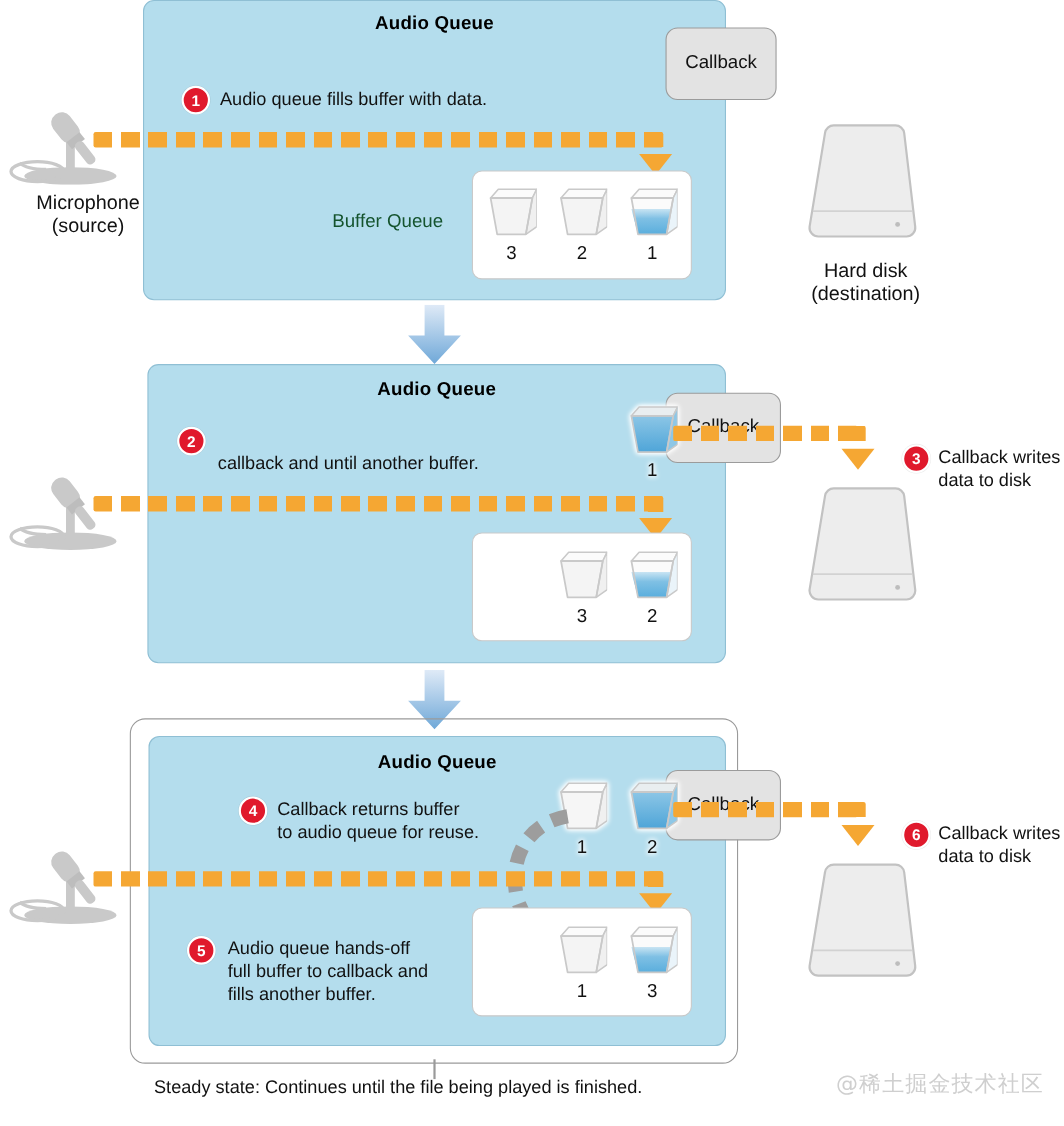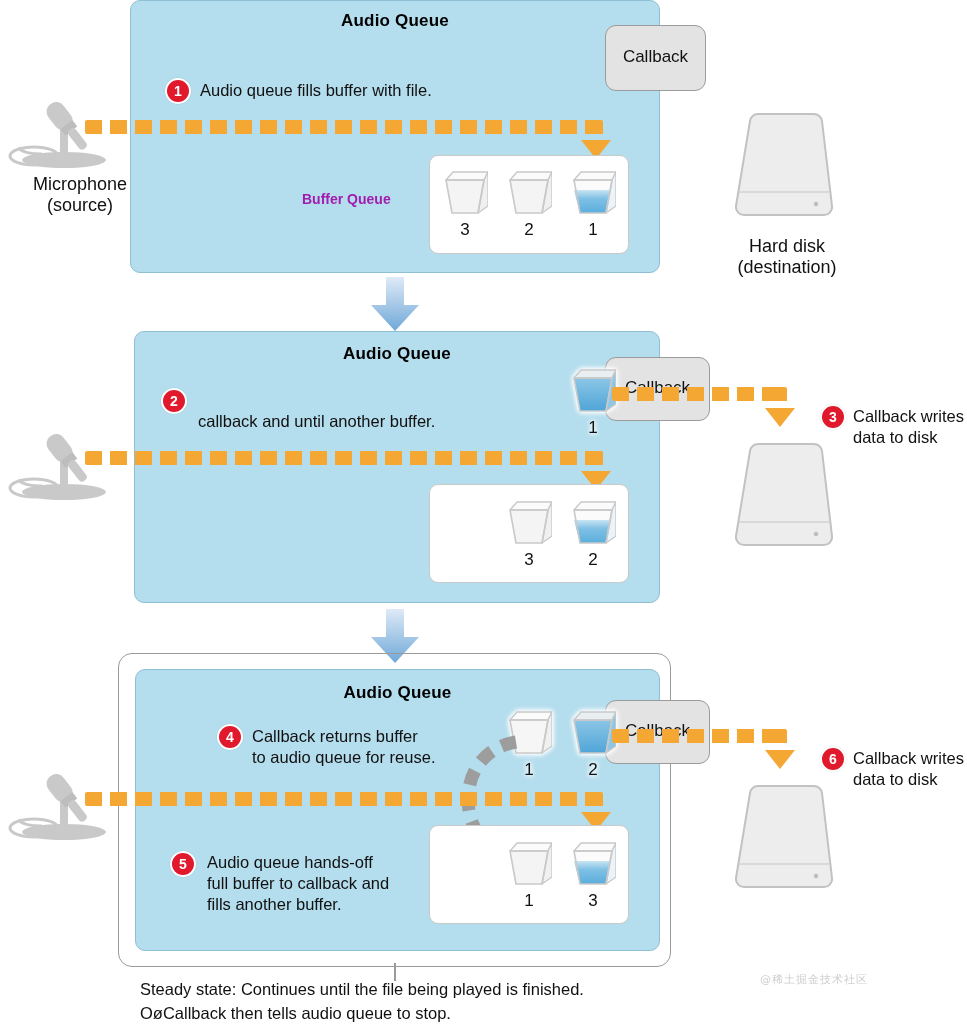--- a/index.html
+++ b/index.html
@@ -88,37 +88,37 @@
     font-size:17px;color:#111;
   }
   .buffer-halo{filter:drop-shadow(0 0 2.5px #ffffff) drop-shadow(0 0 2px #ffffff);}
 
   
   .bufferqueue-box{
     position:absolute;background:#ffffff;
     border:1.2px solid #c9c9c9;border-radius:9px;box-sizing:border-box;
   }
   .bq-title{
-    position:absolute;font-size:14px;font-weight:bold;color:#a21caf;
+    position:absolute;font-size:17px;font-weight:normal;color:#14532d;
   }
 
   
   .blue-arrow{position:absolute;width:54px;height:56px;}
 
   
   .dev-label{
     position:absolute;text-align:center;font-size:18px;line-height:21px;color:#111;
   }
 
   
   .caption{
     position:absolute;font-size:16.5px;line-height:24px;color:#111;
   }
   .watermark{
-    position:absolute;font-size:11px;color:#cfcfcf;letter-spacing:1px;
+    position:absolute;font-size:20px;color:#cfcfcf;letter-spacing:1px;
     font-family:"DejaVu Sans",sans-serif;
   }
 
   
   .recycle{position:absolute;}
 </style>
 </head>
 <body>
 
 <div class="aq-panel" style="left:130px;top:0px;width:530px;height:273px;">
@@ -145,21 +145,21 @@
   <path d="M30 4 H86 a8 8 0 0 1 8 7 L104 96 a8 8 0 0 1 -8 9 H16 a8 8 0 0 1 -8 -9 L22 11 a8 8 0 0 1 8 -7 Z" fill="#ededed" stroke="#c2c2c2" stroke-width="2"></path>
   <path d="M11 82 H101" stroke="#d2d2d2" stroke-width="1.6"></path>
   <circle cx="88" cy="94" r="2.2" fill="#bdbdbd"></circle>
 </svg>
 <div class="dev-label" style="left:704px;top:236px;width:166px;">
   <span>Hard disk</span><br>
   <span>(destination)</span>
 </div>
 
 <div class="step" style="left:165px;top:78px;">1</div>
-<div class="step-text" style="left:200px;top:80px;width:420px;">Audio queue fills buffer with file.</div>
+<div class="step-text" style="left:200px;top:80px;width:420px;">Audio queue fills buffer with data.</div>
 
 <div class="callback-box" style="left:605px;top:25px;width:101px;height:66px;">Callback</div>
 
 <div class="dash-h" style="left:85px;top:120px;width:518px;"></div>
 <div class="dash-v" style="left:589px;top:120px;height:24px;"></div>
 <div class="arrow-down-orange" style="left:581px;top:140px;"></div>
 
 <div class="bufferqueue-box" style="left:429px;top:155px;width:200px;height:99px;"></div>
 <div class="bq-title" style="left:302px;top:191px;">Buffer Queue</div>
 
@@ -415,16 +415,15 @@
     <polygon points="4,24 42,24 36,47 10,47" fill="url(#fillg5)"></polygon>
     <polygon points="4,14 11,6 46,6 42,14" fill="#fbfbfb" stroke="#c9c9c9" stroke-width="1.4" stroke-linejoin="round"></polygon>
     <polygon points="42,14 46,6 46,40 36,47" fill="#eaf4fa" stroke="#c9c9c9" stroke-width="1.4" stroke-linejoin="round"></polygon>
     <polygon points="4,14 42,14 36,47 10,47" fill="none" stroke="#c9c9c9" stroke-width="1.6" stroke-linejoin="round"></polygon>
   </svg>
   <div class="buffer-label">3</div>
 </div>
 
 <div class="caption" style="left:140px;top:977px;width:620px;">
   <span>Steady state: Continues until the file being played is finished.</span><br>
-  <span>OøCallback then tells audio queue to stop.</span>
 </div>
 
 <div class="watermark" style="left:760px;top:972px;">@稀土掘金技术社区</div>
 
 </body></html>

